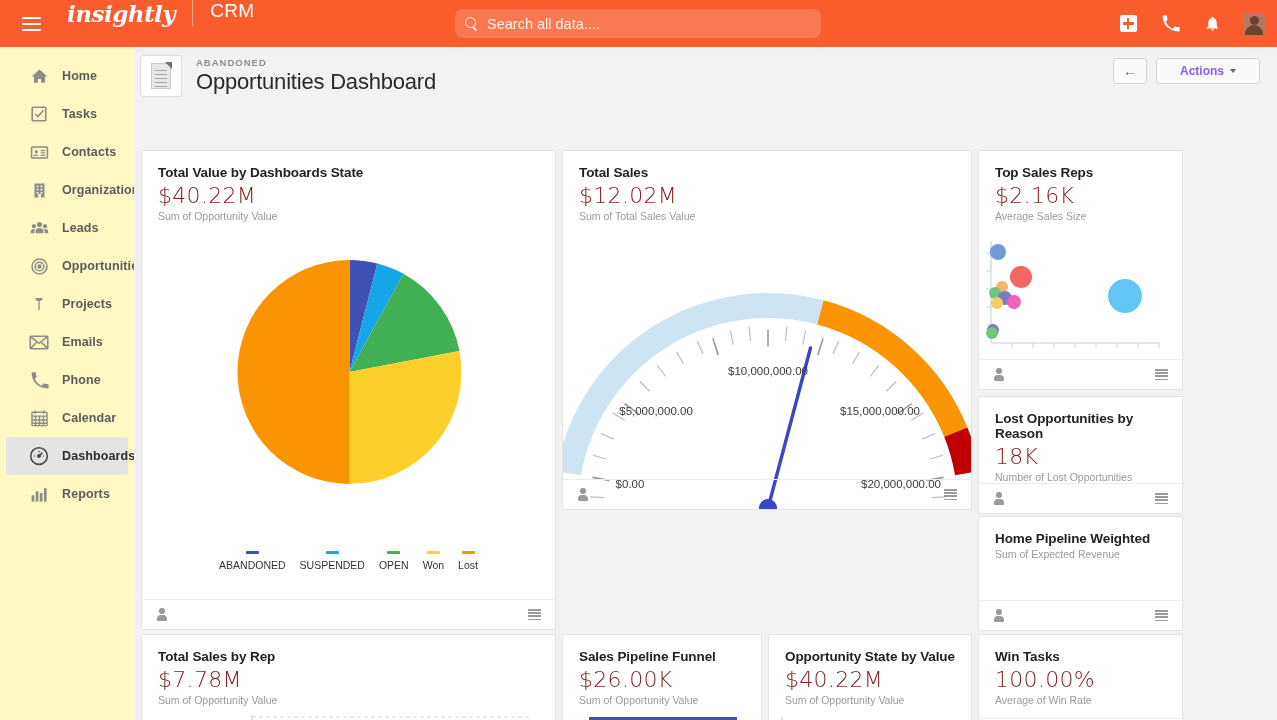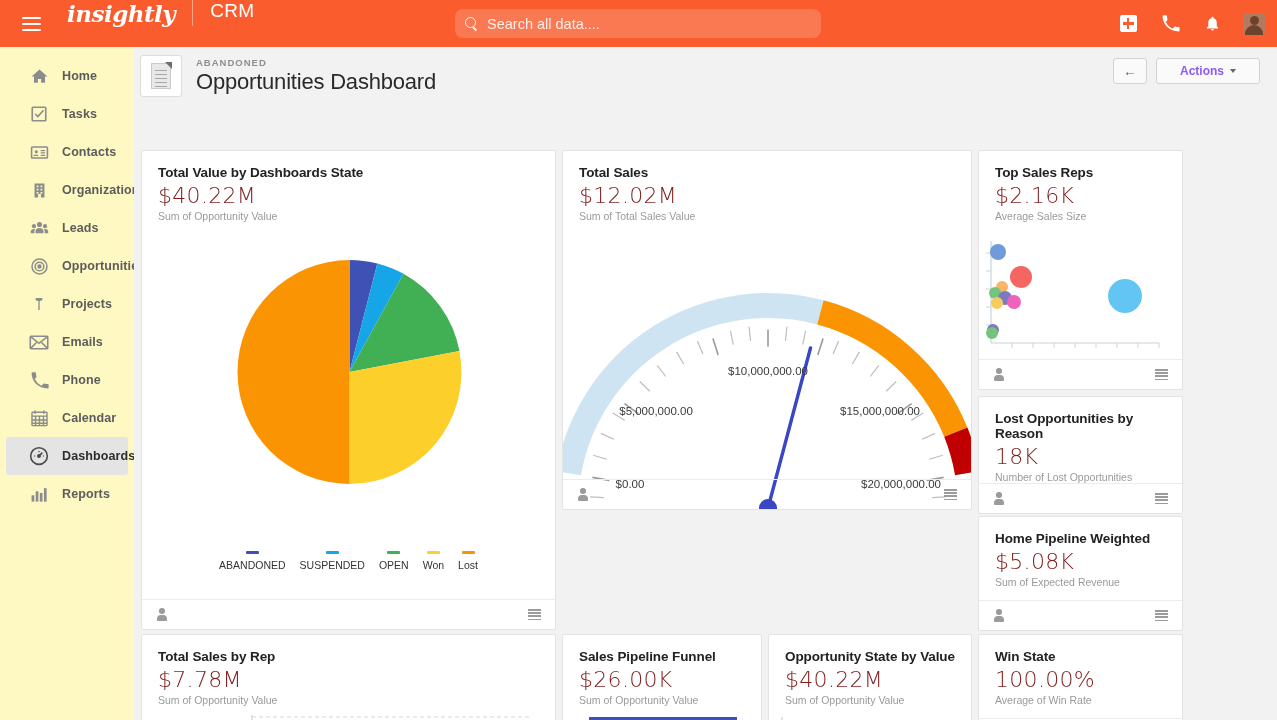--- a/index.html
+++ b/index.html
@@ -596,21 +596,20 @@
             <i></i>
             <i></i>
             <i></i>
           </span>
       </div>
     </div>
 
     <div class="card" style="left:844px; top:412px; width:205px; height:115px;">
       <div class="card-head">
         <div class="card-title">Home Pipeline Weighted</div>
-        <div class="card-value">$5.08K</div>
         <div class="card-sub">Sum of Expected Revenue</div>
       </div>
       <div class="card-foot">
         <span class="person-ico"></span>
         <span class="list-ico">
             <i></i>
             <i></i>
             <i></i>
             <i></i>
           </span>
@@ -668,21 +667,21 @@
           </g>
           <rect x="13" y="7" width="140" height="14" fill="#3f51b5"></rect>
           <rect x="13" y="29" width="80" height="14" fill="#3f51b5"></rect>
           <rect x="13" y="51" width="20" height="14" fill="#3f51b5"></rect>
         </svg>
       </div>
     </div>
 
     <div class="card" style="left:844px; top:530px; width:205px; height:115px;">
       <div class="card-head">
-        <div class="card-title">Win State</div>
+        <div class="card-title">Win Tasks</div>
         <div class="card-value">100.00%</div>
         <div class="card-sub">Average of Win Rate</div>
       </div>
       <div class="card-foot">
         
         
       </div>
     </div>
 
   </div>

